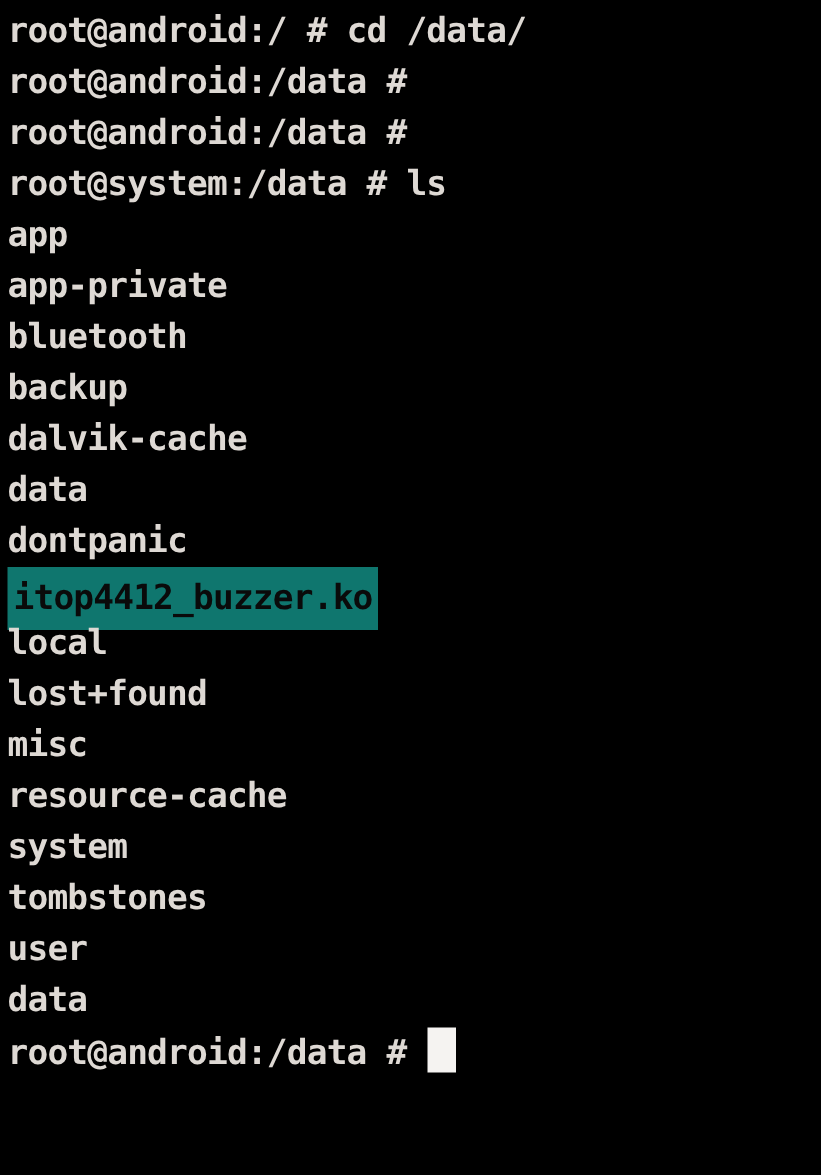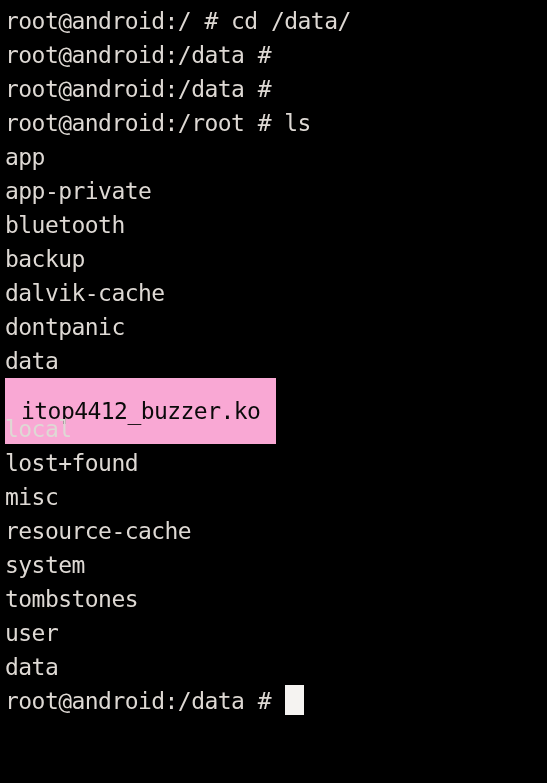--- a/index.html
+++ b/index.html
@@ -14,37 +14,38 @@
     height: 727px;
     background: #000000;
     overflow: hidden;
     box-sizing: border-box;
     padding: 4px 0 0 5px;
     font-family: "DejaVu Serif", "Liberation Serif", serif;
     font-size: 24px;
     line-height: 34px;
     letter-spacing: 0px;
     color: #ded9d4;
+    font-weight: bold;
     -webkit-font-smoothing: antialiased;
   }
   .term-line {
     display: block;
     height: 34px;
     line-height: 34px;
     white-space: pre;
     font-family: "DejaVu Sans Mono", "Liberation Mono", monospace;
     font-size: 23px;
     letter-spacing: -0.55px;
     color: #ded9d4;
   }
   .term-line.selected {
     display: inline-block;
-    background: #f9a8d4;
+    background: #0f766e;
     color: #0a0a0a;
-    padding: 16px;
+    padding: 4px;
   }
   .sel-wrap {
     display: block;
     height: 34px;
   }
   .cursor-block {
     display: inline-block;
     width: 19px;
     height: 30px;
     background: #f5f3f1;
@@ -60,42 +61,42 @@
       <div class="sel-wrap">
         <span class="term-line">root@android:/ # cd /data/</span>
       </div>
       <div class="sel-wrap">
         <span class="term-line">root@android:/data #</span>
       </div>
       <div class="sel-wrap">
         <span class="term-line">root@android:/data #</span>
       </div>
       <div class="sel-wrap">
-        <span class="term-line">root@android:/root # ls</span>
+        <span class="term-line">root@system:/data # ls</span>
       </div>
       <div class="sel-wrap">
         <span class="term-line">app</span>
       </div>
       <div class="sel-wrap">
         <span class="term-line">app-private</span>
       </div>
       <div class="sel-wrap">
         <span class="term-line">bluetooth</span>
       </div>
       <div class="sel-wrap">
         <span class="term-line">backup</span>
       </div>
       <div class="sel-wrap">
         <span class="term-line">dalvik-cache</span>
       </div>
       <div class="sel-wrap">
-        <span class="term-line">dontpanic</span>
+        <span class="term-line">data</span>
       </div>
       <div class="sel-wrap">
-        <span class="term-line">data</span>
+        <span class="term-line">dontpanic</span>
       </div>
       <div class="sel-wrap"><span class="term-line selected">itop4412_buzzer.ko</span></div>
       <div class="sel-wrap">
         <span class="term-line">local</span>
       </div>
       <div class="sel-wrap">
         <span class="term-line">lost+found</span>
       </div>
       <div class="sel-wrap">
         <span class="term-line">misc</span>

